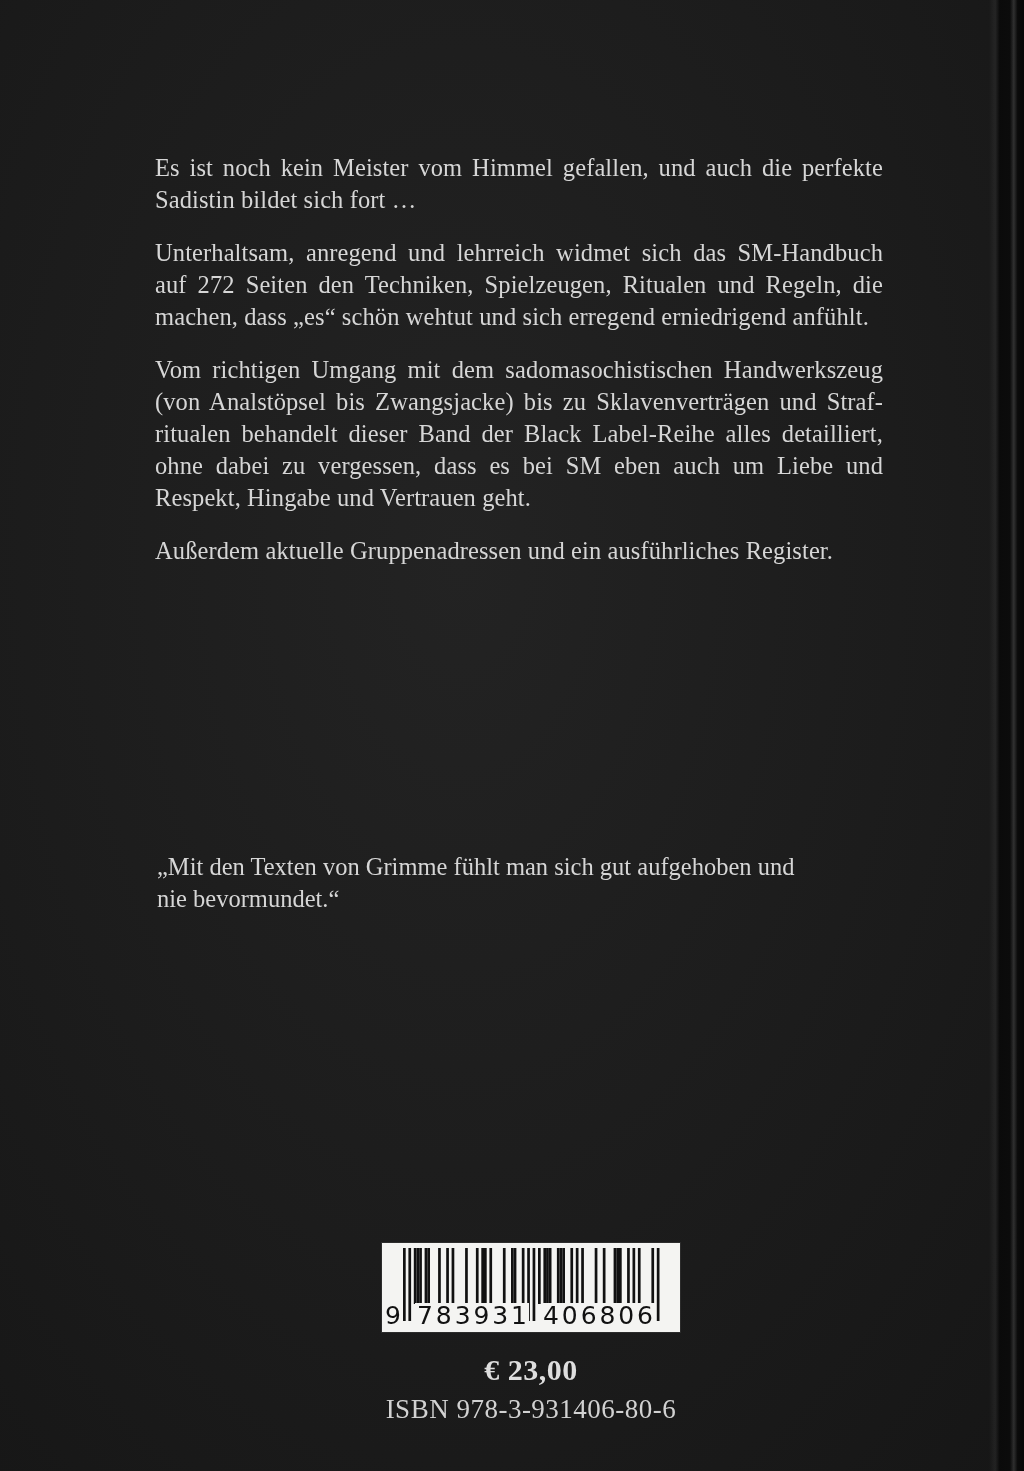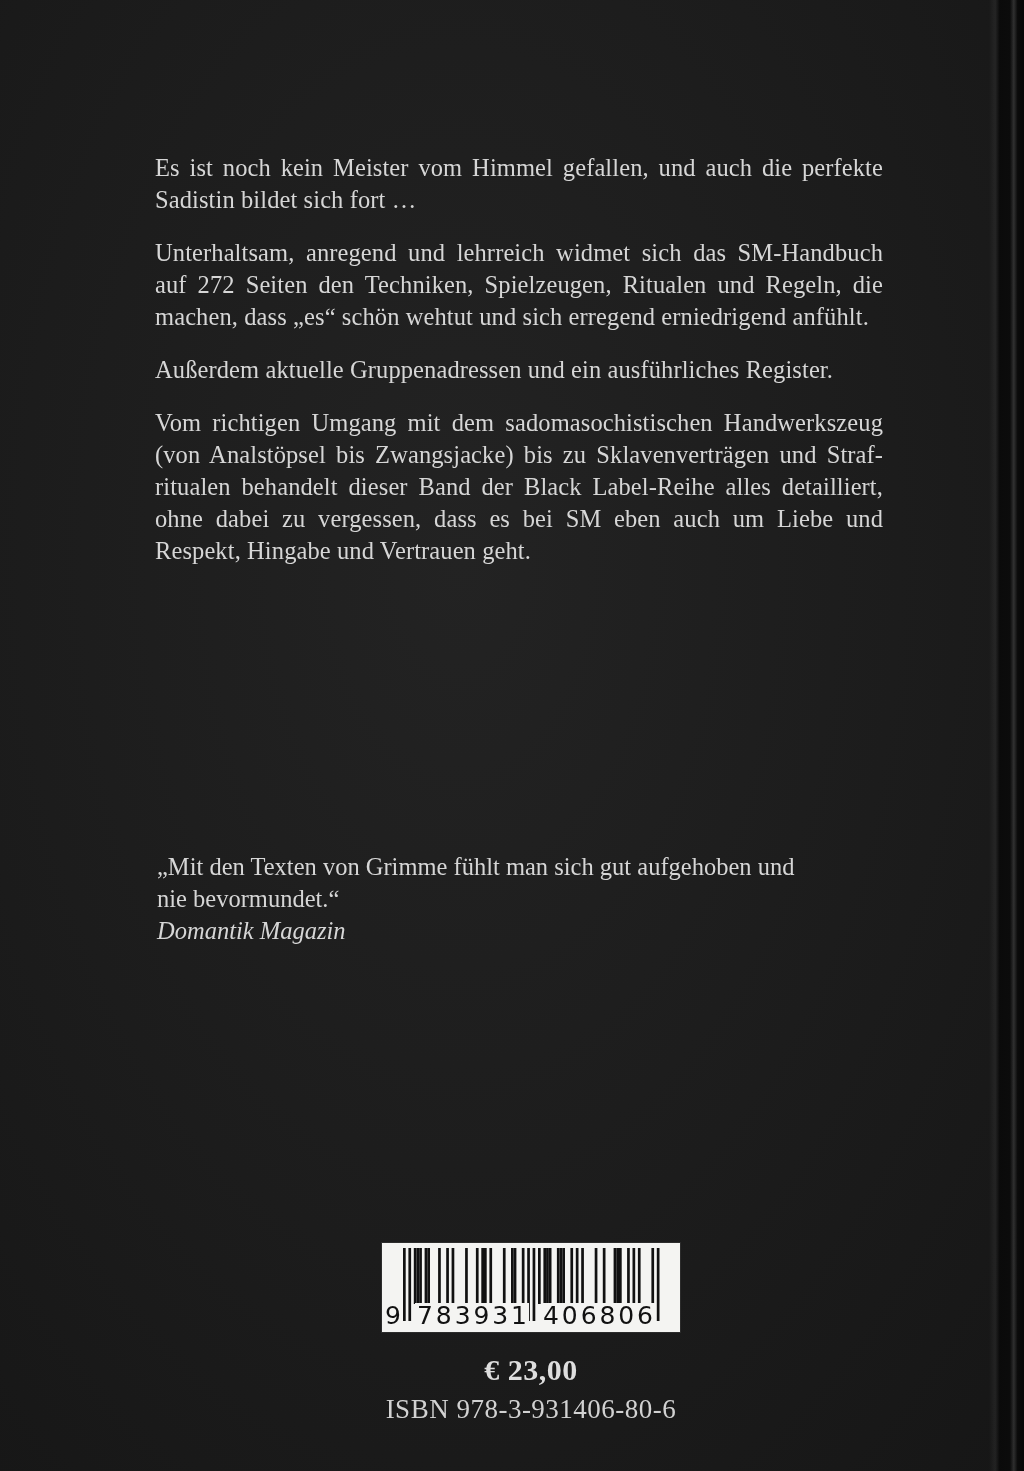--- a/index.html
+++ b/index.html
@@ -106,28 +106,27 @@
   }
 </style>
 </head>
 <body>
 
 <div class="cover">
 
   <div class="blurb">
     <p>Es ist noch kein Meister vom Himmel gefallen, und auch die perfekte Sadistin bildet sich fort …</p>
     <p>Unterhaltsam, anregend und lehrreich widmet sich das SM-Handbuch auf 272 Seiten den Techniken, Spielzeugen, Ritualen und Regeln, die machen, dass „es“ schön wehtut und sich erregend erniedrigend anfühlt.</p>
+    <p>Vom richtigen Umgang mit dem sadomasochistischen Handwerkszeug (von Analstöpsel bis Zwangsjacke) bis zu Sklavenverträgen und Straf­ritualen behandelt dieser Band der Black Label-Reihe alles detailliert, ohne dabei zu vergessen, dass es bei SM eben auch um Liebe und Respekt, Hingabe und Vertrauen geht.</p>
     <p>Außerdem aktuelle Gruppenadressen und ein ausführliches Register.</p>
-    <p>Vom richtigen Umgang mit dem sadomasochistischen Handwerkszeug (von Analstöpsel bis Zwangsjacke) bis zu Sklavenverträgen und Straf­ritualen behandelt dieser Band der Black Label-Reihe alles detailliert, ohne dabei zu vergessen, dass es bei SM eben auch um Liebe und Respekt, Hingabe und Vertrauen geht.</p>
   </div>
 
   <div class="reviews">
     <div class="review">
       <p class="quote">„Mit den Texten von Grimme fühlt man sich gut aufgehoben und nie bevormundet.“</p>
-      <p class="source">Domantik Magazin</p>
     </div>
   </div>
 
   <div class="bottom">
     <div class="barcode-box">
       <svg width="298" height="89" viewBox="0 0 298 89" fill="#111">
           <rect x="21.00" y="5" width="2.70" height="73"></rect>
           <rect x="26.40" y="5" width="2.70" height="73"></rect>
           <rect x="31.80" y="5" width="2.70" height="56"></rect>
           <rect x="34.50" y="5" width="2.70" height="56"></rect>

